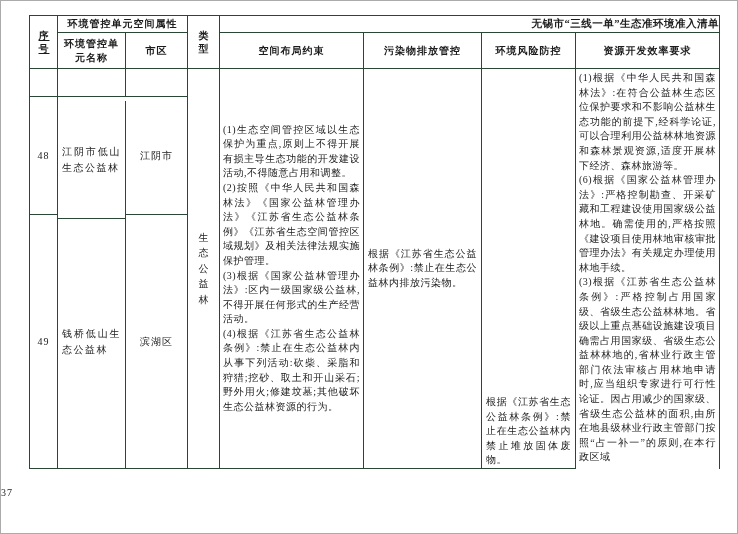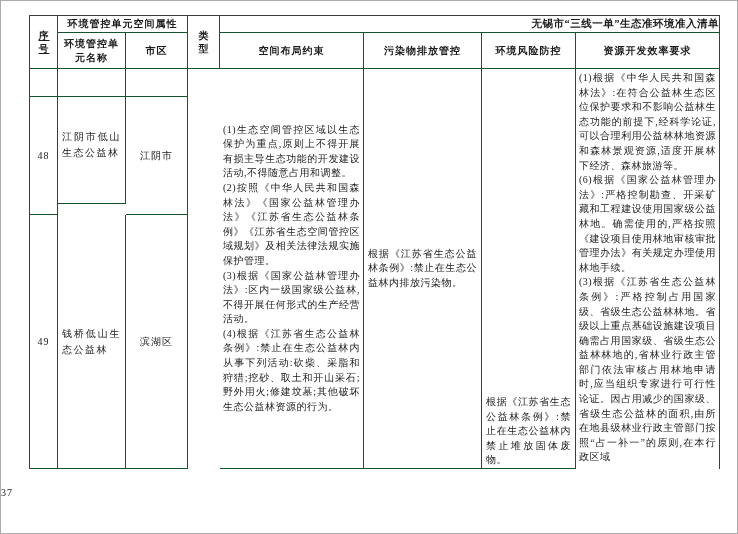--- a/index.html
+++ b/index.html
@@ -89,37 +89,40 @@
       <span>资源开发效率要求</span>
     </div>
 
     <div class="cell" style="left:0; top:53px; width:28px; height:28px;"></div>
     <div class="cell" style="left:28px; top:53px; width:68px; height:28px;"></div>
     <div class="cell" style="left:96px; top:53px; width:62px; height:28px;"></div>
 
     <div class="cell seq-cell" style="left:0; top:81px; width:28px; height:118px;">
       <span>48</span>
     </div>
-    <div class="cell name-cell" style="left:28px; top:70px; width:68px; height:118px;">
+    <div class="cell name-cell" style="left:28px; top:85px; width:68px; height:118px;">
       <div class="inner">江阴市低山生态公益林</div>
     </div>
     <div class="cell district-cell" style="left:96px; top:81px; width:62px; height:118px;">
       <span>江阴市</span>
     </div>
 
     <div class="cell seq-cell" style="left:0; top:199px; width:28px; height:254px;">
       <span>49</span>
     </div>
     <div class="cell name-cell" style="left:28px; top:199px; width:68px; height:254px;">
       <div class="inner">钱桥低山生态公益林</div>
     </div>
     <div class="cell district-cell" style="left:96px; top:199px; width:62px; height:254px;">
       <span>滨湖区</span>
     </div>
 
+    <div class="cell" style="left:158px; top:53px; width:32px; height:400px;">
+      <span class="vtype">生态公益林</span>
+    </div>
 
     <div class="cell body-cell" style="left:190px; top:53px; width:144px; height:400px;">
       <div class="inner">
         <p>(1)生态空间管控区域以生态保护为重点,原则上不得开展有损主导生态功能的开发建设活动,不得随意占用和调整。</p>
         <p>(2)按照《中华人民共和国森林法》《国家公益林管理办法》《江苏省生态公益林条例》《江苏省生态空间管控区域规划》及相关法律法规实施保护管理。</p>
         <p>(3)根据《国家公益林管理办法》:区内一级国家级公益林,不得开展任何形式的生产经营活动。</p>
         <p>(4)根据《江苏省生态公益林条例》:禁止在生态公益林内从事下列活动:砍柴、采脂和狩猎;挖砂、取土和开山采石;野外用火;修建坟墓;其他破坏生态公益林资源的行为。</p>
       </div>
     </div>
 

